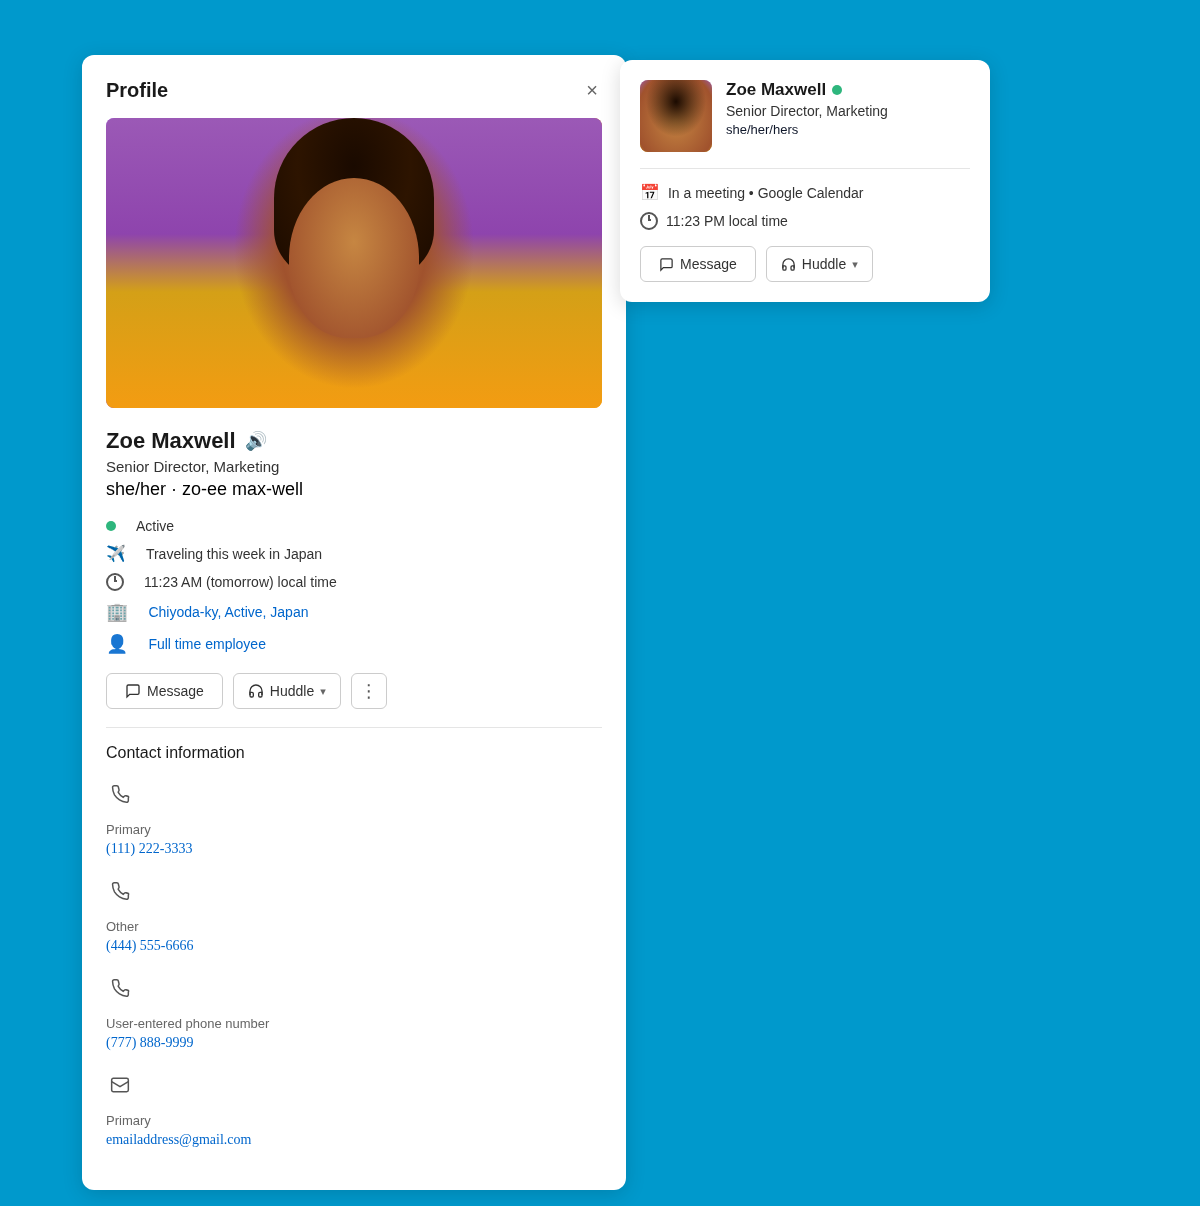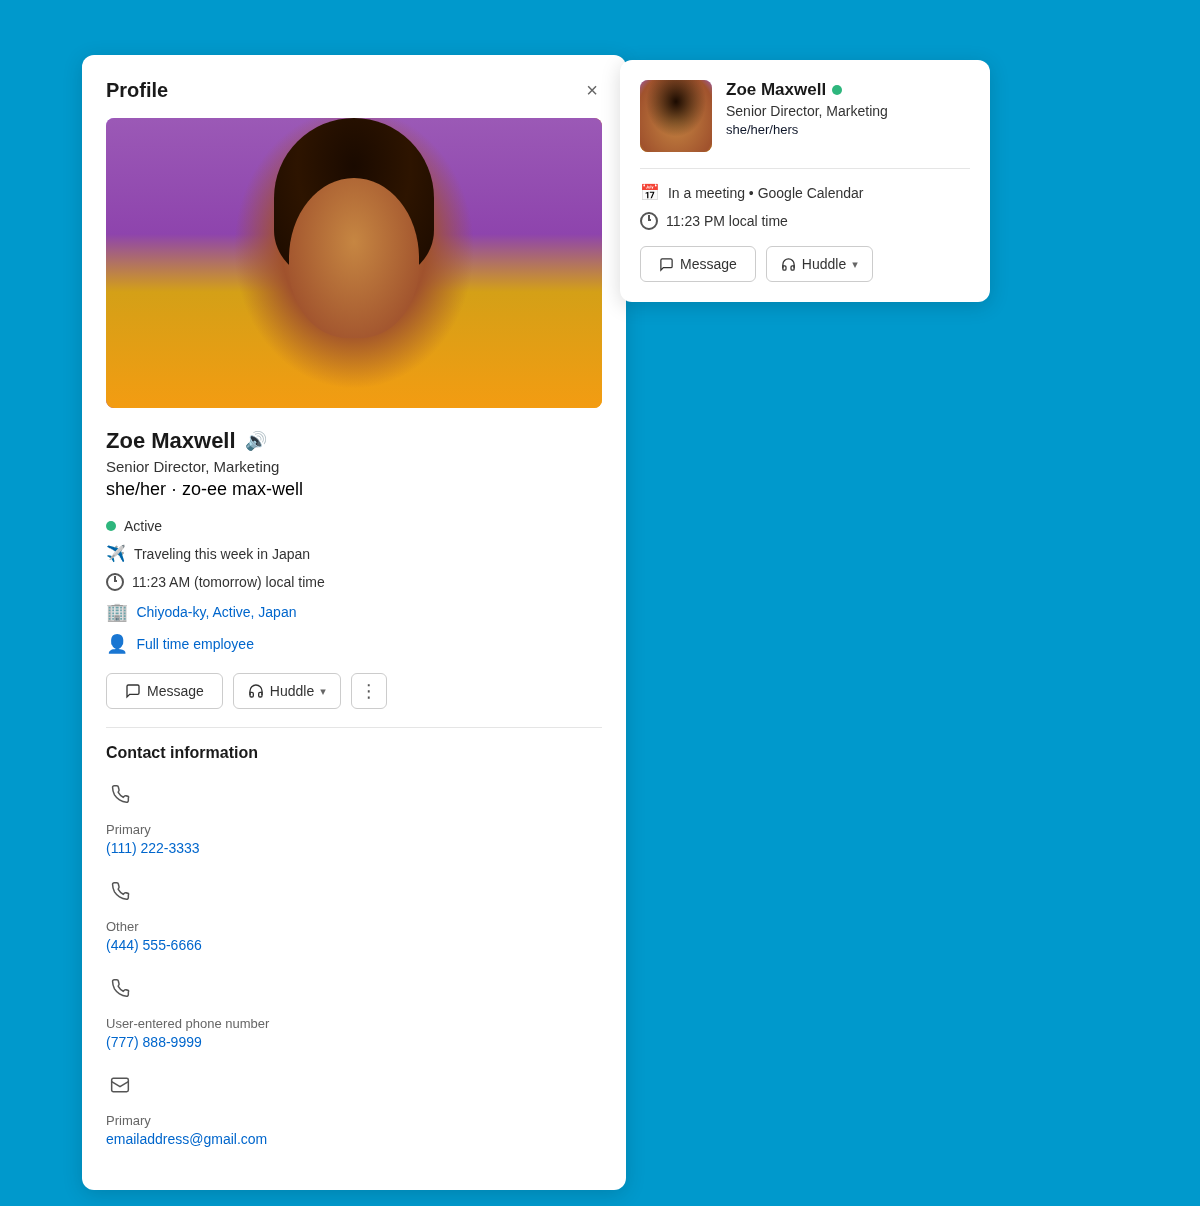--- a/index.html
+++ b/index.html
@@ -121,21 +121,21 @@
 
     .user-pronouns {
       font-size: 18px;
       color: #000000;
       margin-bottom: 18px;
     }
 
     .status-row {
       display: flex;
       align-items: center;
-      gap: 8px;
+      gap: 20px;
       margin-bottom: 10px;
       font-size: 14px;
       color: #333;
     }
 
     .status-dot {
       width: 10px;
       height: 10px;
       border-radius: 50%;
       background: #2eb67d;
@@ -207,21 +207,21 @@
     }
 
     .divider {
       height: 1px;
       background: #e5e5e5;
       margin: 16px 0;
     }
 
     .section-title {
       font-size: 16px;
-      font-weight: 700;
+      font-weight: 400;
       color: #1a1a1a;
       margin-bottom: 16px;
     }
 
     .contact-item {
       display: flex;
       align-items: flex-start;
       gap: 14px;
       margin-bottom: 18px;
       flex-direction: column;
@@ -248,20 +248,21 @@
     .contact-label {
       font-size: 13px;
       color: #666;
       margin-bottom: 2px;
     }
 
     .contact-value {
       font-size: 14px;
       color: #0066cc;
       text-decoration: none;
+      font-family: Liberation Serif, serif;
     }
 
     
     .popup-card {
       position: absolute;
       top: 60px;
       left: 620px;
       width: 370px;
       background: #fff;
       border-radius: 12px;

